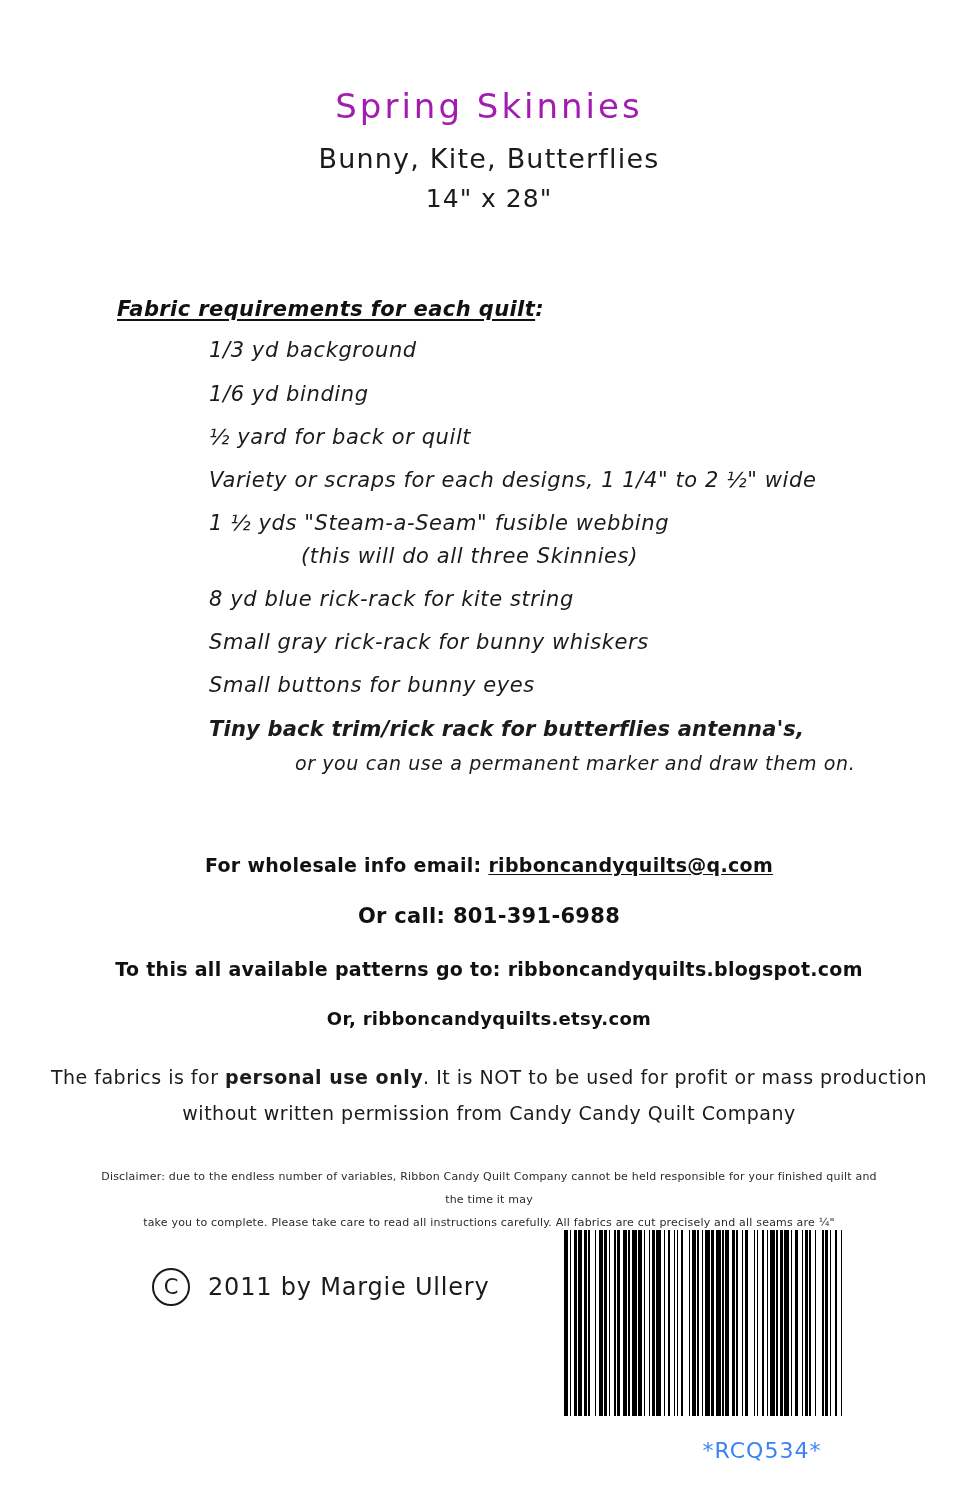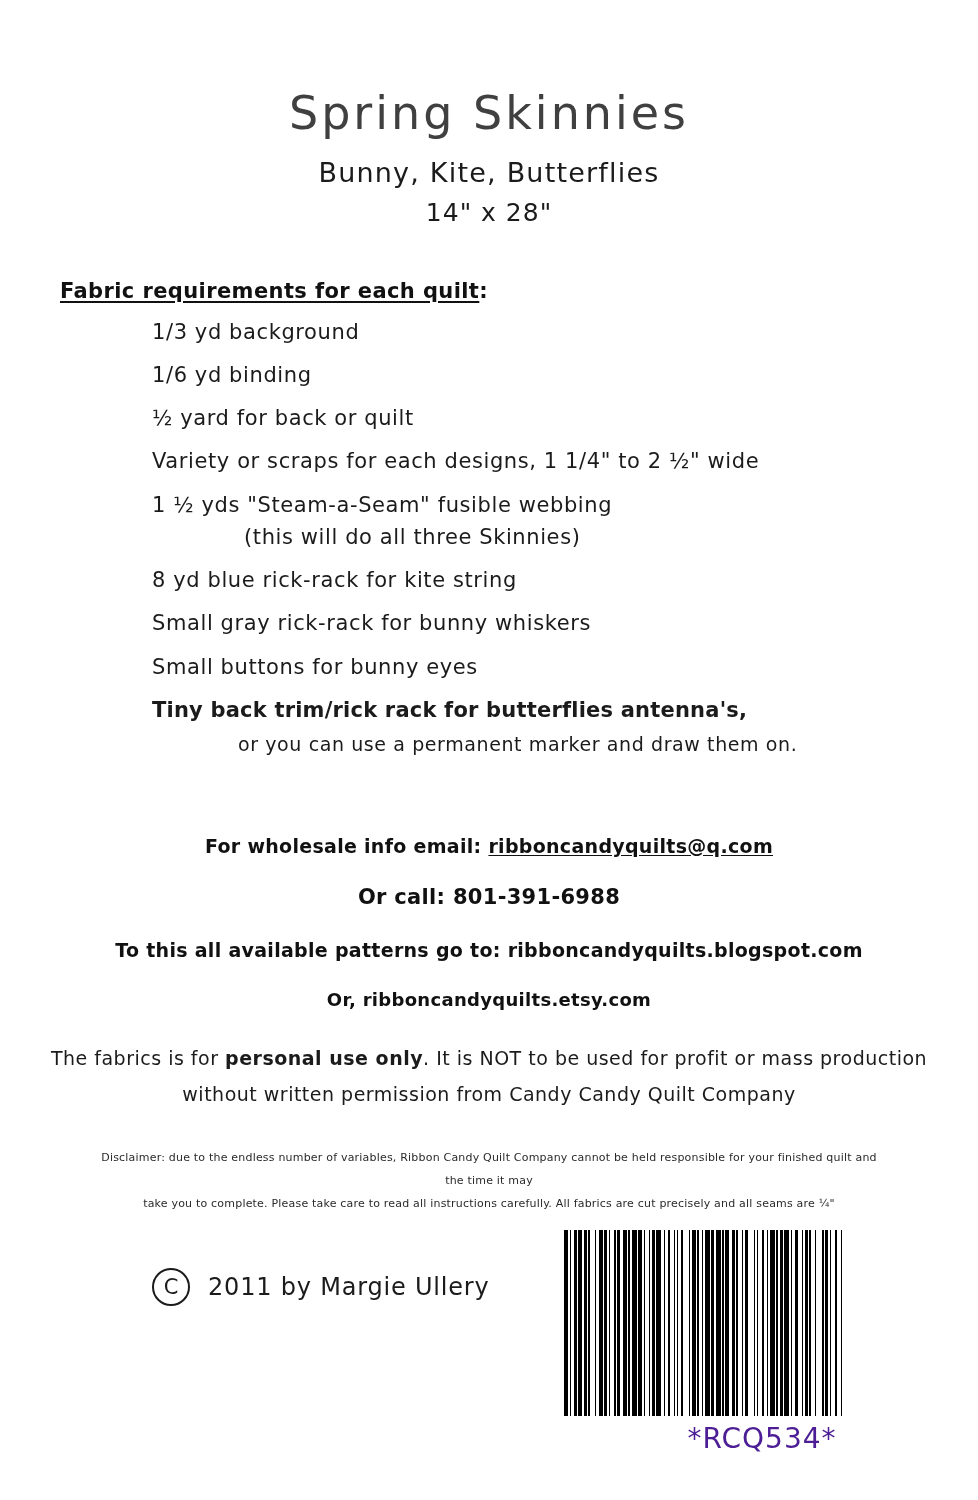--- a/index.html
+++ b/index.html
@@ -21,44 +21,45 @@
     height: 1500px;
     background: #ffffff;
   }
 
   
   .title-block {
     text-align: center;
     padding-top: 88px;
   }
   .main-title {
-    font-size: 46px;
+    font-size: 34px;
     letter-spacing: 3px;
     font-weight: 400;
-    color: #404040;
+    color: #a21caf;
     line-height: 1.1;
     font-family: "DejaVu Sans", sans-serif;
   }
   .subtitle {
     font-size: 27px;
     letter-spacing: 1.2px;
     margin-top: 18px;
     color: #1b1b1b;
   }
   .dimensions {
     font-size: 25px;
     letter-spacing: 1px;
     margin-top: 10px;
     color: #1b1b1b;
   }
 
   
   .requirements {
-    margin-top: 52px;
-    padding-left: 60px;
+    margin-top: 84px;
+    padding-left: 117px;
+    font-style: italic;
   }
   .req-heading {
     font-size: 21px;
     font-weight: 700;
     letter-spacing: 0.4px;
     color: #111;
     display: inline-block;
   }
   .req-heading .underlined {
     text-decoration: underline;
@@ -197,24 +198,24 @@
   }
   .bar {
     background: #000;
     height: 100%;
   }
   .gap {
     background: #fff;
     height: 100%;
   }
   .barcode-label {
-    font-size: 28px;
+    font-size: 22px;
     letter-spacing: 1px;
-    margin-top: 6px;
-    color: #4c1d95;
+    margin-top: 22px;
+    color: #3b82f6;
     font-family: "DejaVu Sans", sans-serif;
   }
 </style>
 </head>
 <body>
 
 <div class="page">
 
   <div class="title-block">
     <div class="main-title">Spring Skinnies</div>

